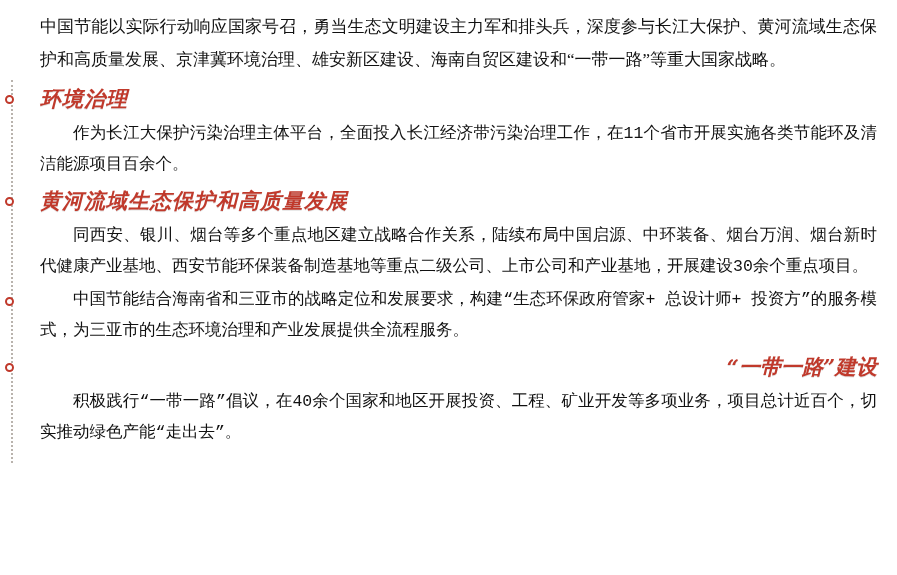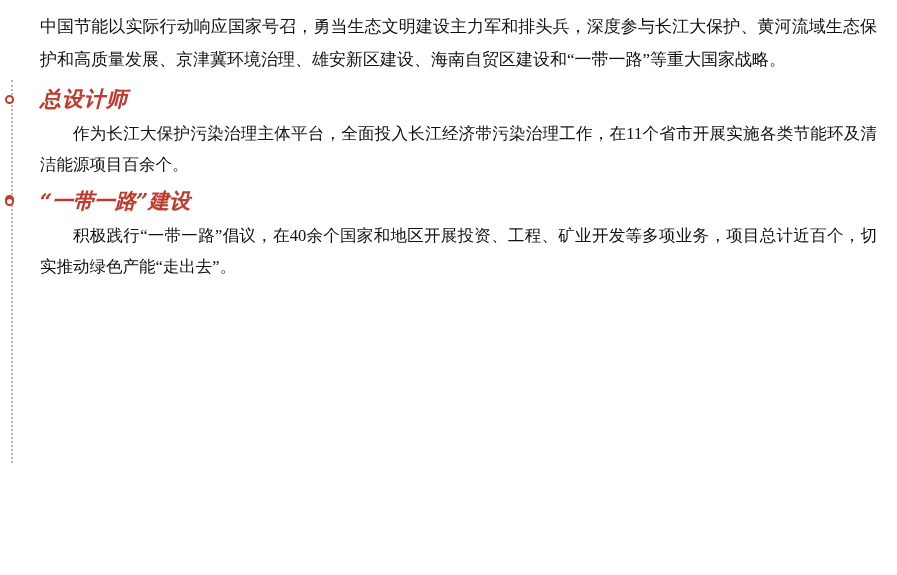--- a/index.html
+++ b/index.html
@@ -68,52 +68,60 @@
     font-weight: bold;
     font-style: italic;
     color: #c0392b;
     letter-spacing: 1px;
     line-height: 34px;
     margin: 4px 0 2px 0;
     text-shadow: 0 1px 0 rgba(0,0,0,0.12);
   }
   .sec-title.quoted {
     letter-spacing: 0px;
+    text-align: right;
   }
   .sec-body {
     font-size: 16.5px;
     line-height: 31px;
     text-align: justify;
     text-justify: inter-ideograph;
     color: #111111;
     margin: 0;
     text-indent: 33px;
+    font-family: Liberation Mono, monospace;
   }
 </style>
 </head>
 <body>
 
 <div class="page">
 
   <p class="intro">中国节能以实际行动响应国家号召，勇当生态文明建设主力军和排头兵，深度参与长江大保护、黄河流域生态保护和高质量发展、京津冀环境治理、雄安新区建设、海南自贸区建设和“一带一路”等重大国家战略。</p>
 
   <div class="timeline"></div>
 
   <div class="sections">
 
     <div class="section">
       <span class="bullet"></span>
-      <div class="sec-title">总设计师</div>
+      <div class="sec-title">环境治理</div>
       <p class="sec-body">作为长江大保护污染治理主体平台，全面投入长江经济带污染治理工作，在11个省市开展实施各类节能环及清洁能源项目百余个。</p>
     </div>
 
+    <div class="section">
+      <span class="bullet"></span>
+      <div class="sec-title">黄河流域生态保护和高质量发展</div>
+      <p class="sec-body">同西安、银川、烟台等多个重点地区建立战略合作关系，陆续布局中国启源、中环装备、烟台万润、烟台新时代健康产业基地、西安节能环保装备制造基地等重点二级公司、上市公司和产业基地，开展建设30余个重点项目。</p>
+    </div>
 
 
     <div class="section">
       <span class="bullet"></span>
+      <p class="sec-body">中国节能结合海南省和三亚市的战略定位和发展要求，构建“生态环保政府管家+ 总设计师+ 投资方”的服务模式，为三亚市的生态环境治理和产业发展提供全流程服务。</p>
     </div>
 
     <div class="section">
       <span class="bullet"></span>
       <div class="sec-title quoted">“一带一路”建设</div>
       <p class="sec-body">积极践行“一带一路”倡议，在40余个国家和地区开展投资、工程、矿业开发等多项业务，项目总计近百个，切实推动绿色产能“走出去”。</p>
     </div>
 
   </div>
 </div>

